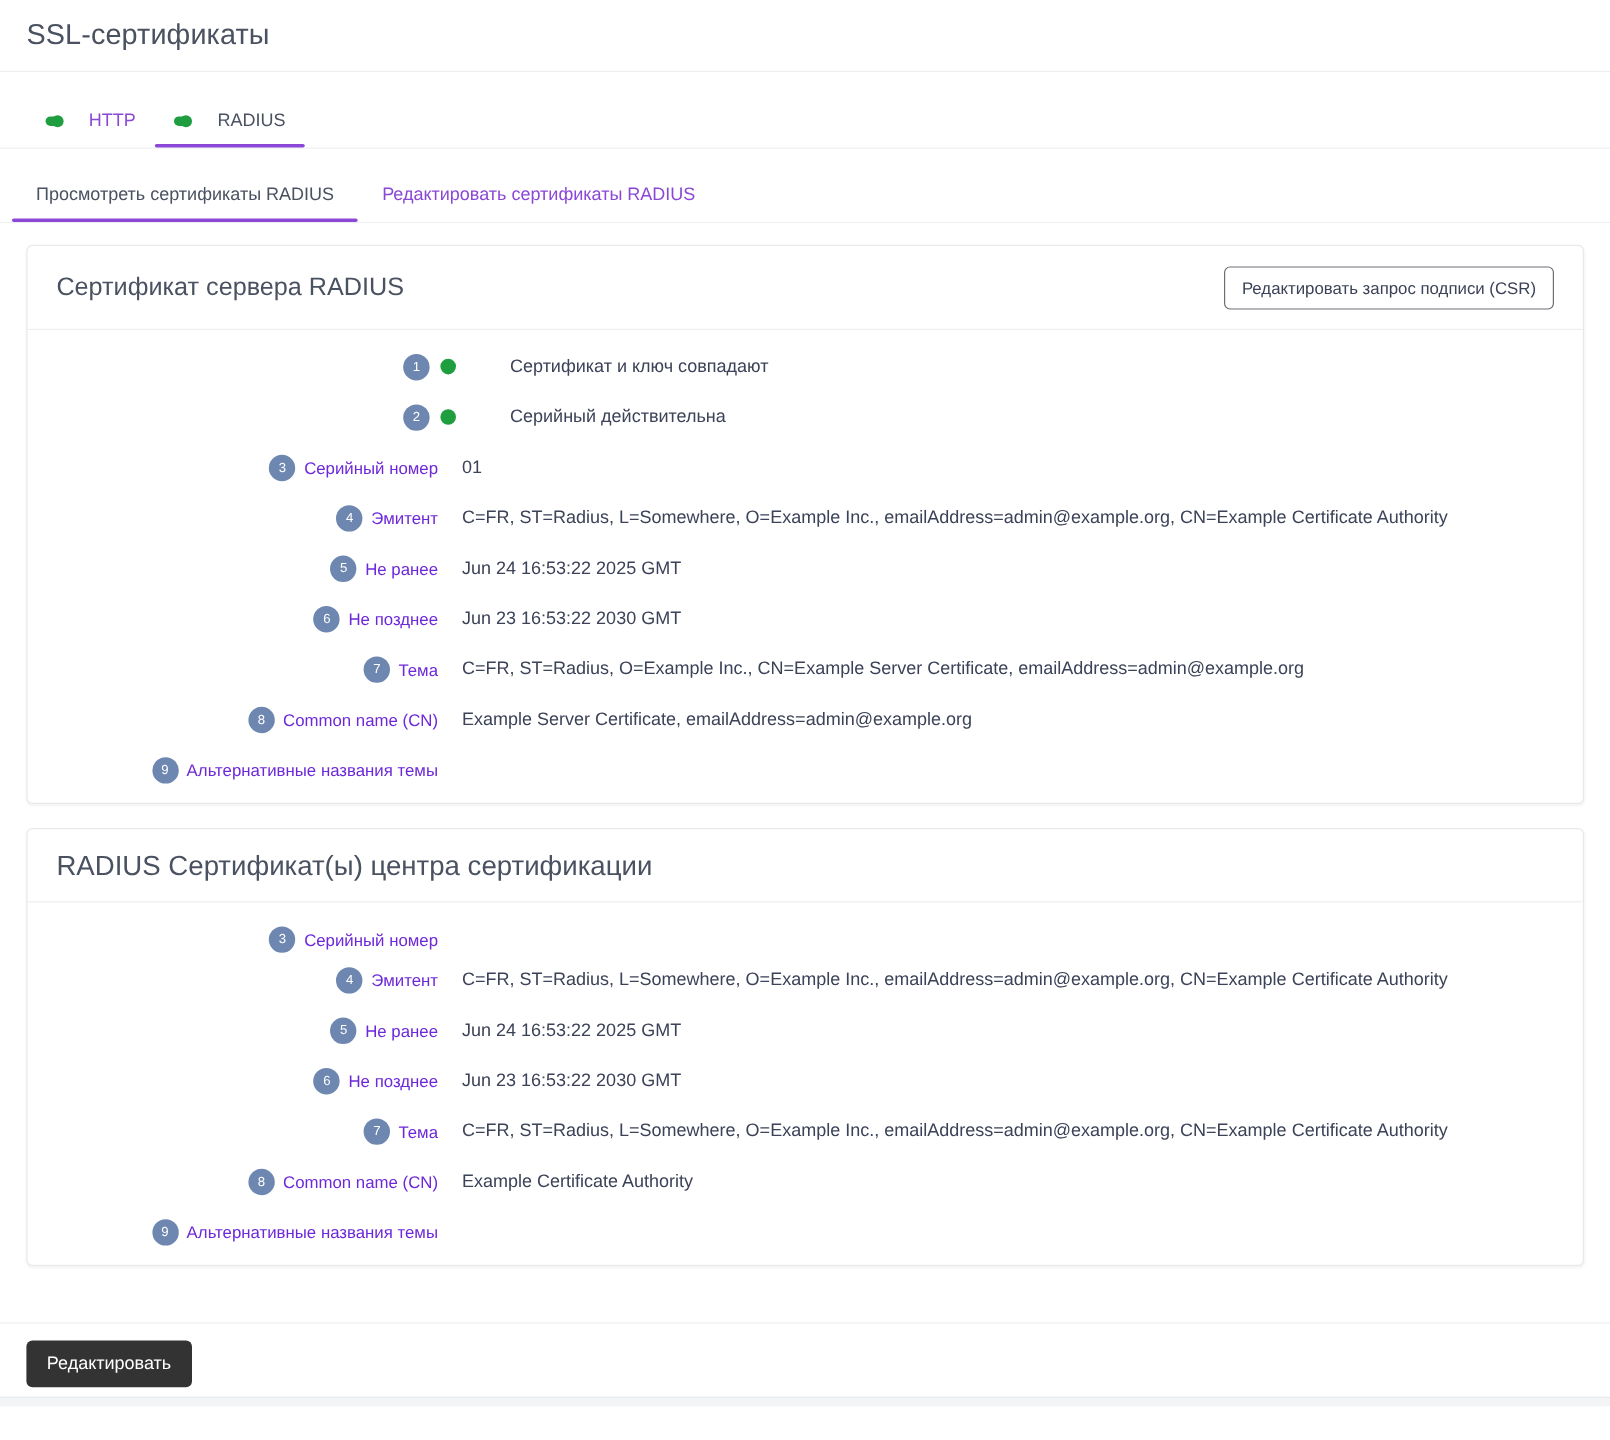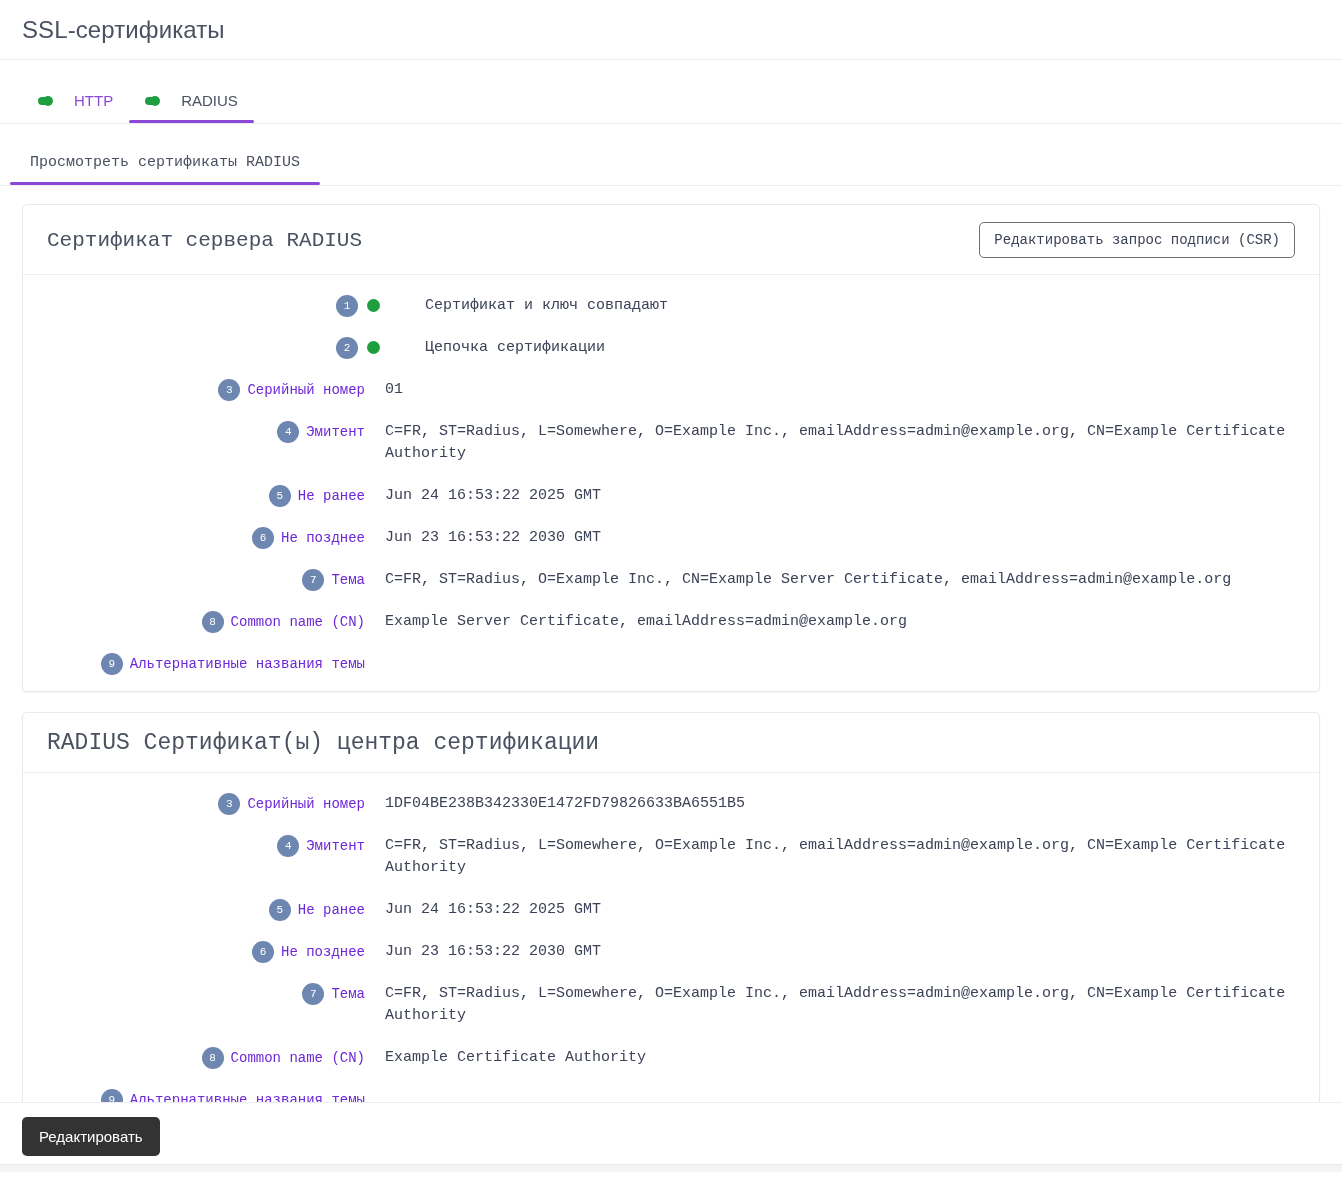--- a/index.html
+++ b/index.html
@@ -100,40 +100,39 @@
     flex: 0 0 auto;
   }
   .stab {
     padding: 0 20px 14px 20px;
     font-size: 15px;
     color: #4a5160;
     cursor: pointer;
     position: relative;
     background: none;
     border: none;
-    font-family: Liberation Mono, monospace;
+    font-family: Liberation Sans, sans-serif;
     white-space: nowrap;
   }
   .stab.link { color: #8b48d6; }
   .stab.active::after {
     content: "";
     position: absolute;
     left: 0; right: 0; bottom: 0;
     height: 3px;
     background: #8b48d6;
     border-radius: 2px;
   }
 
   
   .body-scroll {
     flex: 1 1 auto;
     overflow: hidden;
     padding: 18px 22px 0 22px;
     background: #ffffff;
-    font-family: Liberation Mono, monospace;
   }
 
   .card {
     background: #ffffff;
     border: 1px solid #e7e9ec;
     border-radius: 5px;
     box-shadow: 0 1px 2px rgba(16,24,40,0.05);
     margin-bottom: 20px;
   }
   .card-header {
@@ -264,20 +263,21 @@
       <span>HTTP</span>
     </button>
     <button class="ptab active">
       <span class="dot-pill"></span>
       <span>RADIUS</span>
     </button>
   </div>
 
   <div class="secondary-tabs">
     <button class="stab active">Просмотреть сертификаты RADIUS</button>
+    <button class="stab link">Редактировать сертификаты RADIUS</button>
   </div>
 
   <div class="body-scroll">
 
     <div class="card">
       <div class="card-header">
         <div class="card-title">Сертификат сервера RADIUS</div>
         <button class="csr-button">Редактировать запрос подписи (CSR)</button>
       </div>
       <div class="card-body">
@@ -294,21 +294,21 @@
         </div>
 
         <div class="prow">
           <div class="prow-label">
             <span class="badge">2</span>
             <span class="label-text"></span>
           </div>
           <div class="status-cell">
             <span class="status-dot"></span>
           </div>
-          <div class="prow-value">Цепочка сертификации</div>
+          <div class="prow-value">Серийный действительна</div>
         </div>
 
         <div class="prow">
           <div class="prow-label">
             <span class="badge">3</span>
             <span class="label-text">Серийный номер</span>
           </div>
           <div class="prow-value">01</div>
         </div>
 
@@ -367,21 +367,20 @@
       <div class="card-header">
         <div class="card-title big">RADIUS Сертификат(ы) центра сертификации</div>
       </div>
       <div class="card-body">
 
         <div class="prow">
           <div class="prow-label">
             <span class="badge">3</span>
             <span class="label-text">Серийный номер</span>
           </div>
-          <div class="prow-value">1DF04BE238B342330E1472FD79826633BA6551B5</div>
         </div>
 
         <div class="prow">
           <div class="prow-label">
             <span class="badge">4</span>
             <span class="label-text">Эмитент</span>
           </div>
           <div class="prow-value">C=FR, ST=Radius, L=Somewhere, O=Example Inc., emailAddress=admin@example.org, CN=Example Certificate Authority</div>
         </div>
 

